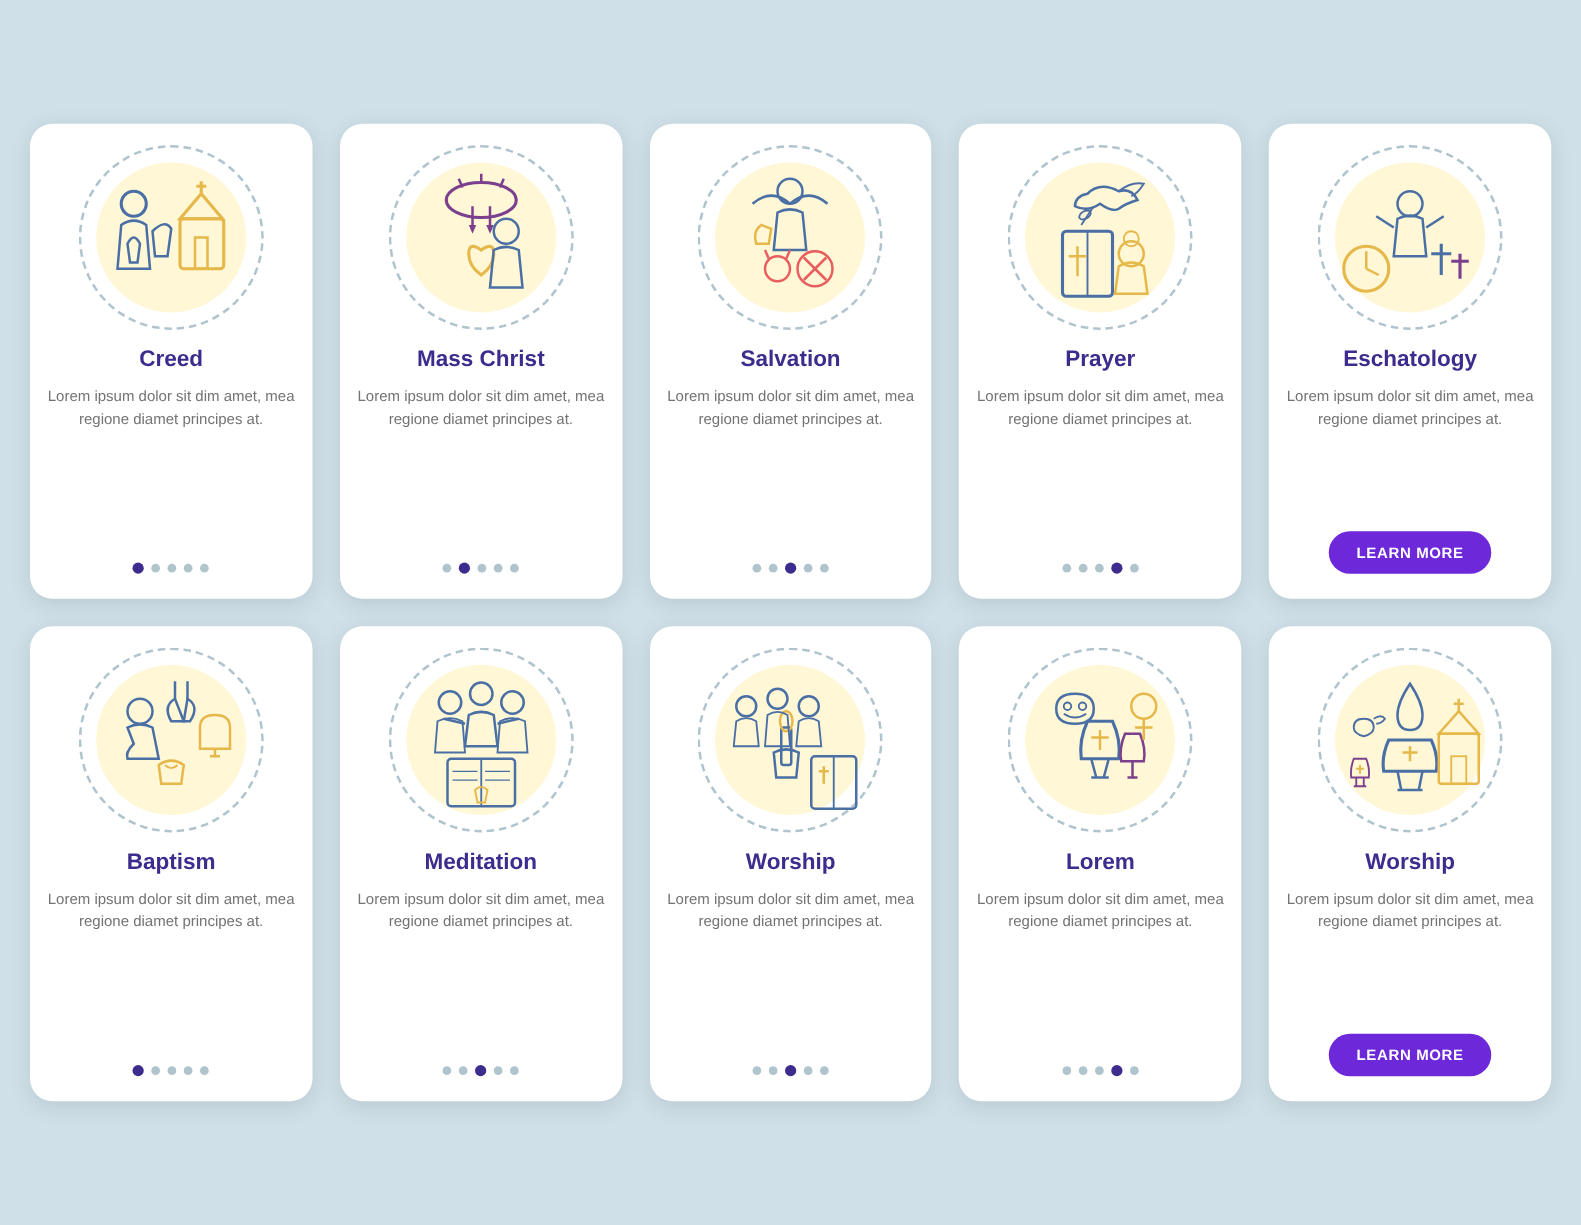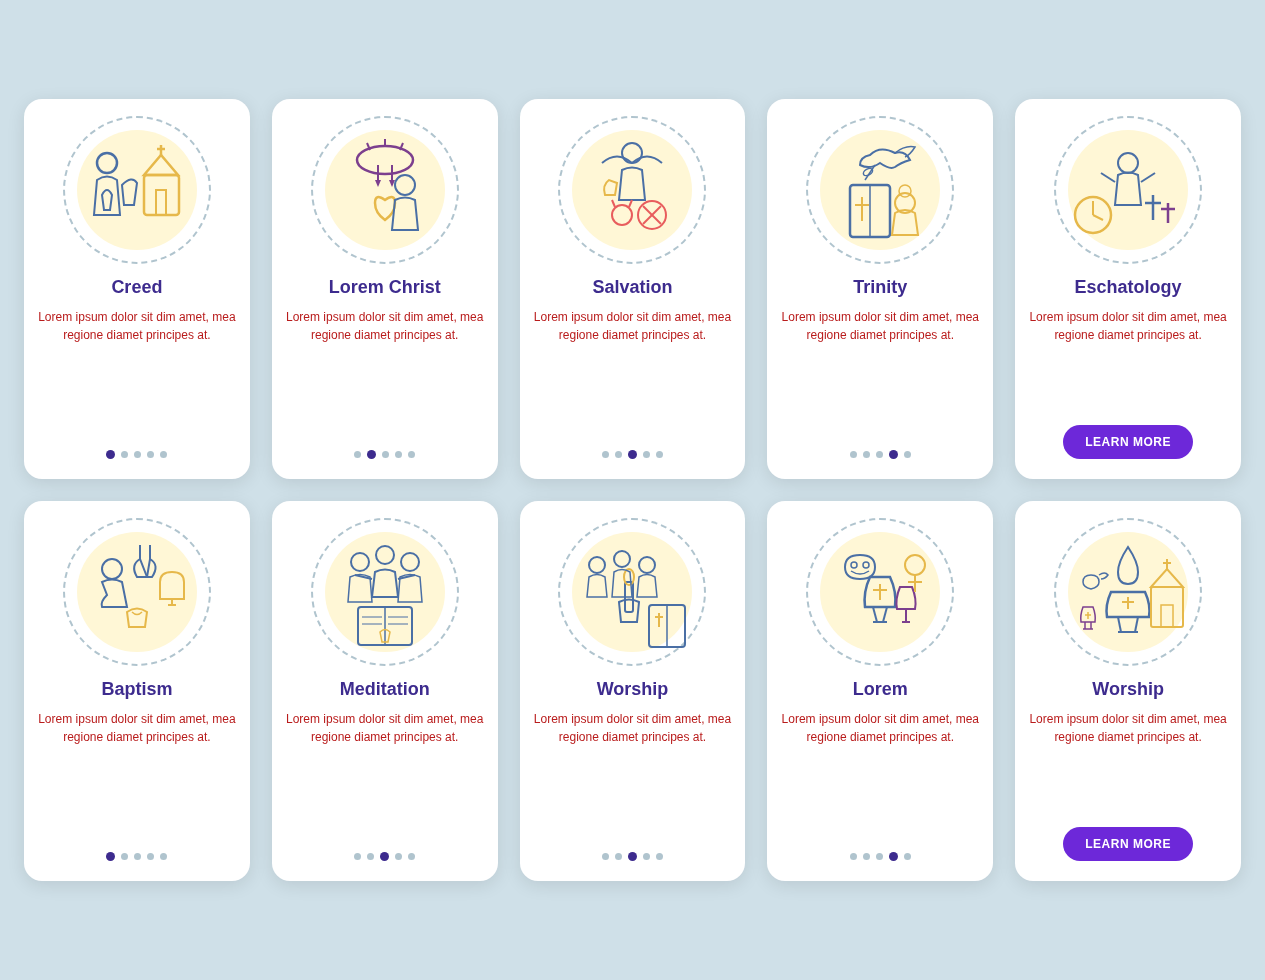--- a/index.html
+++ b/index.html
@@ -70,21 +70,21 @@
     }
     .card-title {
       font-size: 18px;
       font-weight: 700;
       color: #3d2b8e;
       text-align: center;
       margin-bottom: 10px;
     }
     .card-body {
       font-size: 12px;
-      color: #b91c1c;
+      color: #737373;
       text-align: center;
       line-height: 1.5;
       flex: 1;
     }
     .card-dots {
       display: flex;
       gap: 6px;
       margin-top: 14px;
       align-items: center;
     }
@@ -171,21 +171,21 @@
         <polygon points="55,55 58,62 61,55" fill="#7c3f8e"></polygon>
         <line x1="72" y1="40" x2="72" y2="55" stroke="#7c3f8e" stroke-width="2"></line>
         <polygon points="69,55 72,62 75,55" fill="#7c3f8e"></polygon>
 
         <path d="M55 78 Q55 68 65 75 Q75 68 75 78 Q75 88 65 95 Q55 88 55 78Z" fill="none" stroke="#e6b84a" stroke-width="2.5"></path>
 
         <circle cx="85" cy="60" r="10" fill="none" stroke="#4a6fa5" stroke-width="2"></circle>
         <path d="M75 75 Q85 70 95 75 L98 105 L72 105Z" fill="none" stroke="#4a6fa5" stroke-width="2"></path>
       </svg>
     </div>
-    <div class="card-title">Lorem Christ</div>
+    <div class="card-title">Mass Christ</div>
     <div class="card-body">Lorem ipsum dolor sit dim amet, mea regione diamet principes at.</div>
     <div class="card-footer">
       <div class="card-dots">
         <div class="dot"></div>
         <div class="dot active"></div>
         <div class="dot"></div>
         <div class="dot"></div>
         <div class="dot"></div>
       </div>
     </div>
@@ -244,21 +244,21 @@
         <line x1="55" y1="60" x2="55" y2="112" stroke="#4a6fa5" stroke-width="1.5"></line>
 
         <line x1="47" y1="72" x2="47" y2="96" stroke="#e6b84a" stroke-width="2"></line>
         <line x1="40" y1="80" x2="54" y2="80" stroke="#e6b84a" stroke-width="2"></line>
 
         <circle cx="90" cy="78" r="10" fill="none" stroke="#e6b84a" stroke-width="2"></circle>
         <circle cx="90" cy="66" r="6" fill="none" stroke="#e6b84a" stroke-width="1.5"></circle>
         <path d="M80 88 Q90 82 100 88 L103 110 L77 110Z" fill="none" stroke="#e6b84a" stroke-width="2"></path>
       </svg>
     </div>
-    <div class="card-title">Trinity</div>
+    <div class="card-title">Prayer</div>
     <div class="card-body">Lorem ipsum dolor sit dim amet, mea regione diamet principes at.</div>
     <div class="card-footer">
       <div class="card-dots">
         <div class="dot"></div>
         <div class="dot"></div>
         <div class="dot"></div>
         <div class="dot active"></div>
         <div class="dot"></div>
       </div>
     </div>

